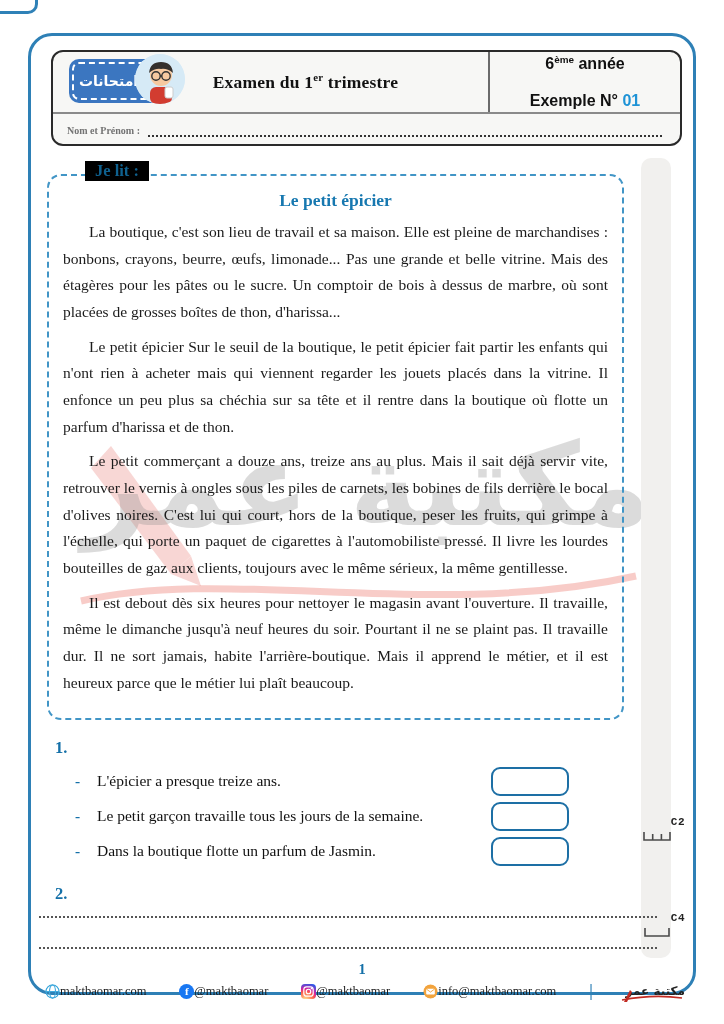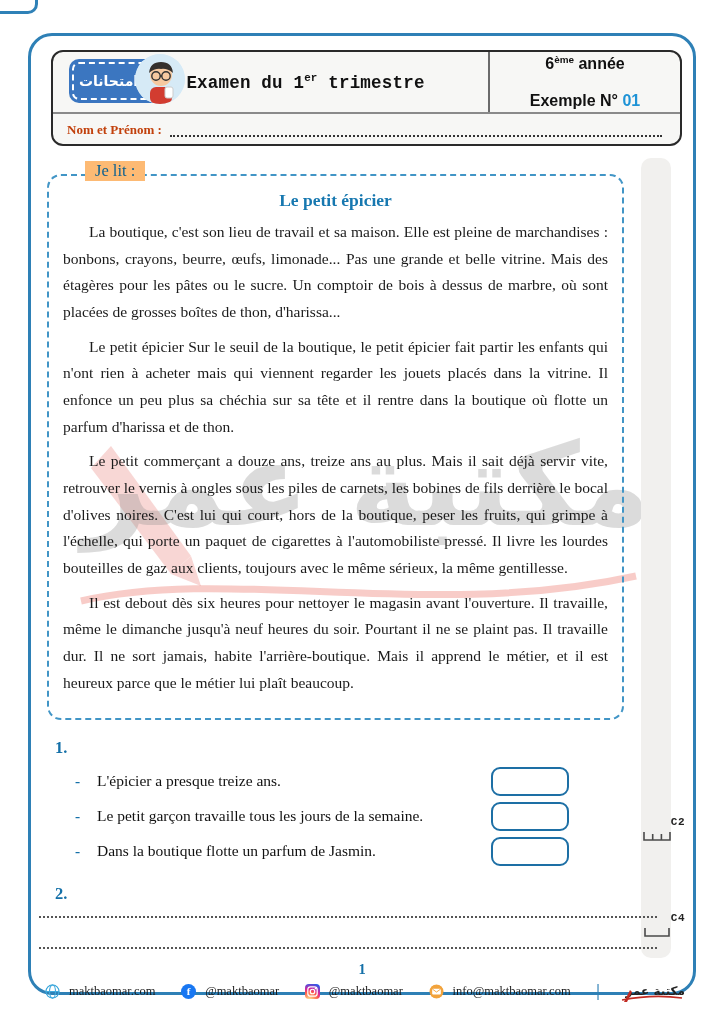--- a/index.html
+++ b/index.html
@@ -38,44 +38,44 @@
                    align-items:center; padding:0 14px; }
 
   .badge { position:absolute; left:16px; top:7px; width:92px; height:44px;
            background:#3b76c0; border-radius:10px; outline:2px dashed #ffffff;
            outline-offset:-5px; display:flex; align-items:center; }
   .badge-text { color:#fff; font-family:"DejaVu Sans", sans-serif; font-weight:bold;
                 font-size:14px; padding-left:10px; direction:rtl; }
   .badge-avatar { position:absolute; right:-24px; top:-5px; width:50px; height:50px;
                   border-radius:50%; background:#d6eaf6; overflow:hidden; }
 
-  .exam-title { font-family:Liberation Mono, monospace; font-weight:bold;
+  .exam-title { font-family:Liberation Serif, serif; font-weight:bold;
                 font-size:17.5px; color:#111; padding-left:70px; letter-spacing:.2px; }
   sup { font-size:.62em; vertical-align:super; }
   .grade-line, .example-line { font-family:"Liberation Sans", sans-serif;
                 font-weight:bold; font-size:16px; color:#111; }
   .example-value { color:#1e93d6; }
 
-  .name-label { font-weight:bold; font-size:13px; color:#c2410c; white-space:nowrap; }
+  .name-label { font-weight:bold; font-size:10px; color:#737373; white-space:nowrap; }
   .name-line { flex:1; border-bottom:2px dotted #333; height:15px; margin:0 4px 2px 8px; }
 
   
   .side-strip { position:absolute; left:610px; top:122px; width:30px; height:800px;
                 background:#f1f0ee; border-radius:10px; z-index:1; }
   .crit { position:absolute; width:56px; left:598px; text-align:right; z-index:2;
           font-family:Liberation Mono, monospace; }
   .crit-label { font-weight:bold; font-size:11px; color:#222; letter-spacing:.5px; }
   .crit svg { display:block; margin:2px auto 0; }
 
   
   .reading-box { position:absolute; left:16px; top:138px; width:577px; height:546px;
                  border:2px dashed #4195c6; border-radius:14px; z-index:1;
                  padding:10px 14px 0; background:transparent; }
-  .jelit-label { position:absolute; top:-15px; left:36px; background:#fdba74;
-                 padding:0 10px; font-weight:normal; font-size:16.5px; color:#0f618f; }
+  .jelit-label { position:absolute; top:-15px; left:36px; background:#000000;
+                 padding:0 10px; font-weight:bold; font-size:16.5px; color:#0f618f; }
   .reading-title { text-align:center; font-weight:bold; font-size:17.5px;
                    color:#1778b0; margin:4px 0 6px; }
   .reading-box p { font-size:15.5px; line-height:1.72; color:#1b1b1b;
                    text-align:justify; text-indent:26px; margin:8px 0; }
 
   
   .q-heading { position:absolute; left:24px; display:flex; z-index:2;
                font-weight:bold; font-size:16.5px; color:#1470a8; }
   .q-num { width:34px; }
   .q1 { top:702px; }
@@ -93,21 +93,21 @@
              border-bottom:2.5px dotted #555; z-index:2; }
   .dl-1 { top:880px; } .dl-2 { top:911px; }
 
   .page-num { position:absolute; left:0; top:925px; width:100%; text-align:center;
               font-weight:bold; font-size:14.5px; color:#1470a8; z-index:2; }
 
   
   .footer { position:absolute; left:14px; top:946px; width:640px; display:flex;
             align-items:center; justify-content:space-between; z-index:2;
             font-size:12.5px; color:#1a1a1a; }
-  .f-item { display:flex; align-items:center; gap:9px; }
+  .f-item { display:flex; align-items:center; gap:0; }
   .f-sep { color:#2e80b6; font-weight:bold; font-size:16px; }
   .icon-circle { width:15px; height:15px; border-radius:50%; display:inline-flex;
                  align-items:center; justify-content:center; flex:0 0 auto; }
   .fb { background:#1877f2; color:#fff; font-weight:bold; font-size:11px;
         font-family:"Liberation Serif", serif; }
   .ig { border-radius:4px;
         background:radial-gradient(circle at 30% 110%, #fdf497 0%, #fd5949 45%, #d6249f 60%, #285aeb 90%); }
   .brand { position:relative; display:inline-block; }
   .brand-text { font-family:"DejaVu Sans", sans-serif; font-weight:bold;
                 font-size:12px; color:#222; direction:rtl; }

